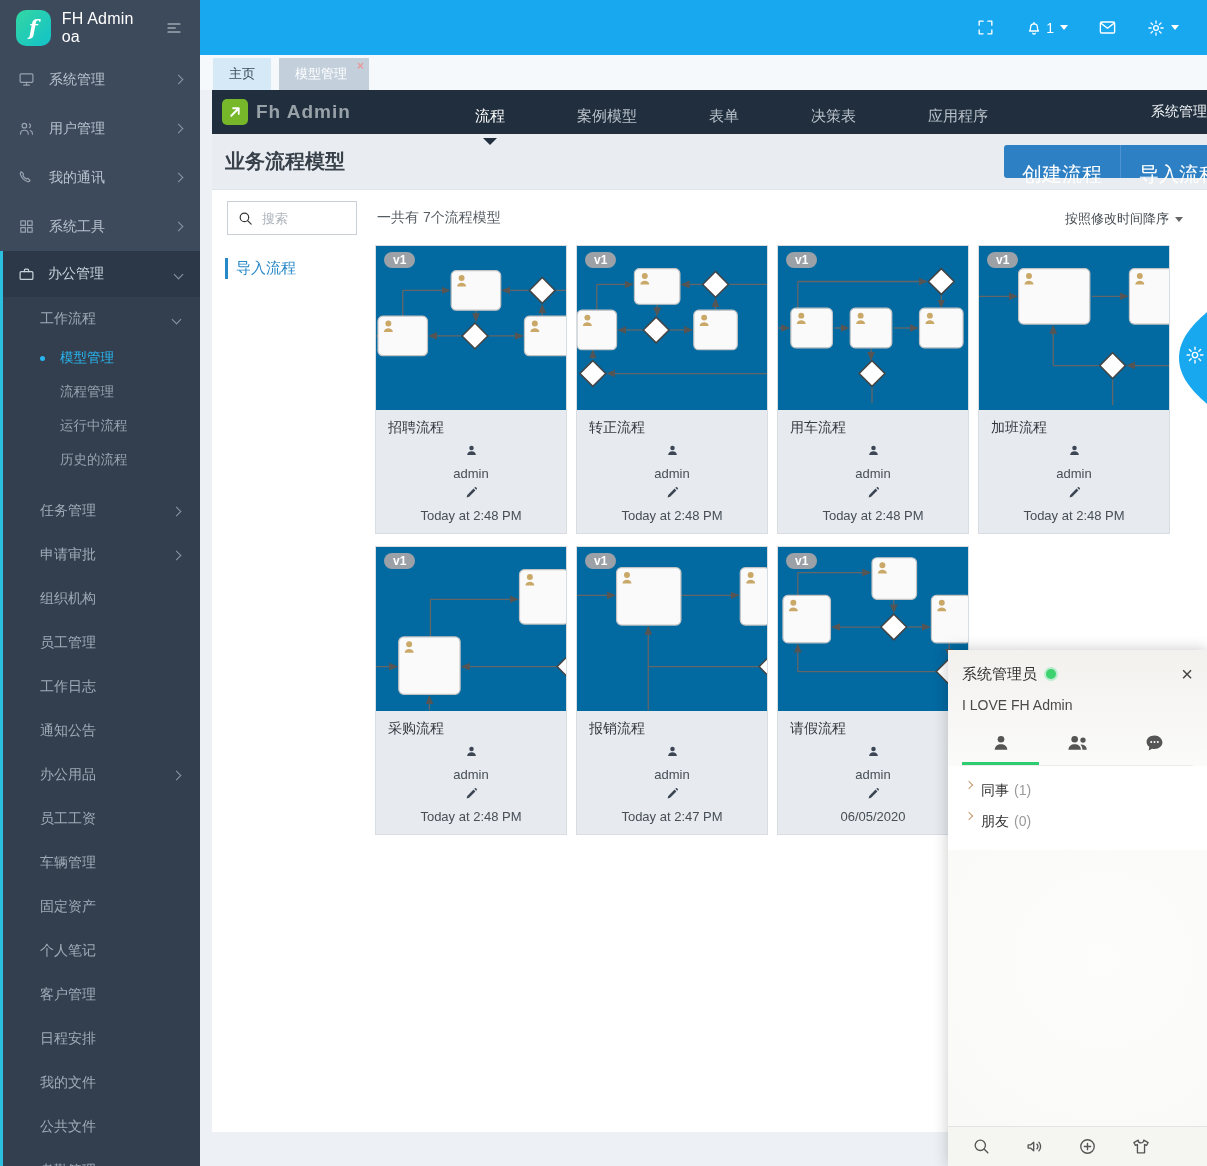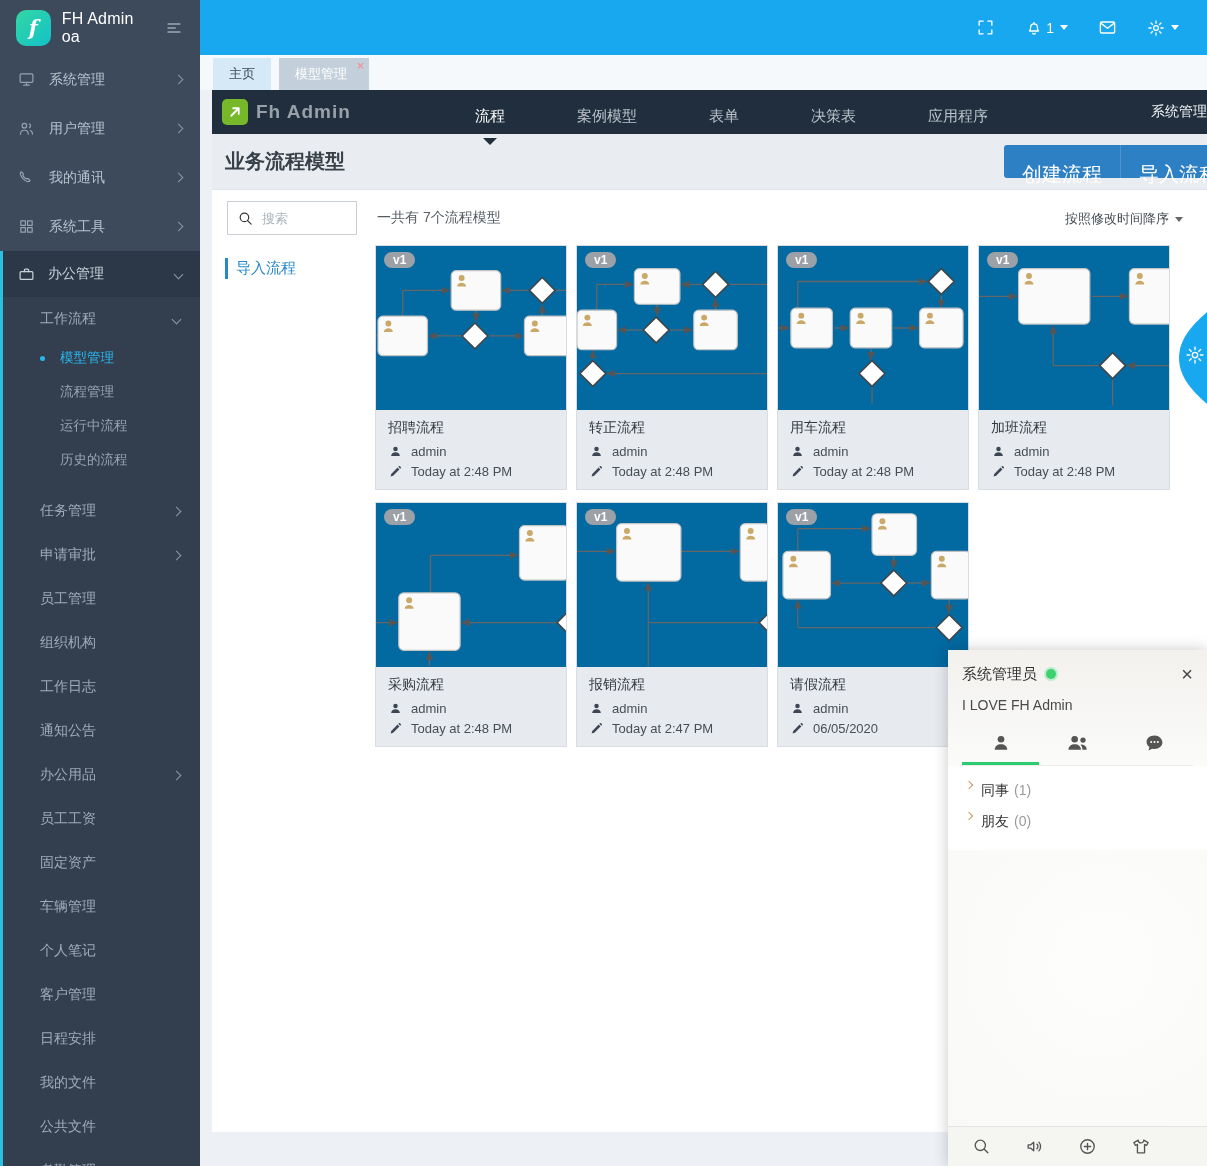--- a/index.html
+++ b/index.html
@@ -62,21 +62,21 @@
   .count-text { position:absolute; left:165px; top:19px; font-size:14px; color:#555c63; }
   .sortbox { position:absolute; right:24px; top:20px; font-size:13px; color:#444a50; cursor:pointer; display:flex; align-items:center; }
   .sortbox .caret-down { border-top-color:#666; margin-left:6px; }
   .leftnav { position:absolute; left:13px; top:168px; border-left:3px solid var(--link_blue,#2788c7); padding:1px 0 1px 8px; color:var(--link_blue,#2788c7); font-size:15px; cursor:pointer; }
   .grid { position:absolute; left:163px; top:155px; width:830px; display:flex; flex-wrap:wrap; gap:12px 9px; }
   .card { width:192px; background:#fff; border:1px solid #d8dde2; cursor:pointer; }
   .thumb { position:relative; width:190px; height:164px; background:#0369a1; overflow:hidden; }
   .vbadge { position:absolute; left:8px; top:6px; background:#9ba1a7; color:#fff; font-size:12px; font-weight:bold; padding:1px 9px; border-radius:10px; }
   .cfoot { background:#e7ebef; padding:9px 12px 10px; }
   .cname { font-size:14px; color:#333940; margin-bottom:7px; }
-  .cmeta { display:flex; align-items:center; gap:9px; font-size:13px; color:#474e56; margin-top:5px; }
+  .cmeta { display:flex; align-items:center; gap:9px; font-size:13px; color:#474e56; margin-top:5px;flex-direction:column; }
   .cmeta .m-ic { color:#3c4654; display:flex; width:14px; justify-content:center; }
 
   
   .gear-blob { position:absolute; right:0; top:312px; width:34px; height:92px; z-index:50; cursor:pointer; }
   .gear-blob .g-ic { position:absolute; right:2px; top:33px; color:#fff; }
 
   
   .chat { position:absolute; left:948px; top:650px; width:259px; height:516px; background:#fff; z-index:60; box-shadow:0 0 14px rgba(0,0,0,.22); display:flex; flex-direction:column; }
   .chat-head { background:linear-gradient(180deg,#f2f1ee,#fbfbfa); padding:14px 14px 0; }
   .ch-row1 { display:flex; align-items:center; }
@@ -222,43 +222,43 @@
         <div class="grp-gap"></div>
         <div class="grp-row">
           <span>任务管理</span>
           <span class="chev r"></span>
         </div>
         <div class="grp-row">
           <span>申请审批</span>
           <span class="chev r"></span>
         </div>
         <div class="grp-row">
+          <span>组织机构</span>
+        </div>
+        <div class="grp-row">
           <span>员工管理</span>
-        </div>
-        <div class="grp-row">
-          <span>组织机构</span>
         </div>
         <div class="grp-row">
           <span>工作日志</span>
         </div>
         <div class="grp-row">
           <span>通知公告</span>
         </div>
         <div class="grp-row">
           <span>办公用品</span>
           <span class="chev r"></span>
         </div>
         <div class="grp-row">
           <span>员工工资</span>
         </div>
         <div class="grp-row">
+          <span>车辆管理</span>
+        </div>
+        <div class="grp-row">
           <span>固定资产</span>
-        </div>
-        <div class="grp-row">
-          <span>车辆管理</span>
         </div>
         <div class="grp-row">
           <span>个人笔记</span>
         </div>
         <div class="grp-row">
           <span>客户管理</span>
         </div>
         <div class="grp-row">
           <span>日程安排</span>
         </div>

